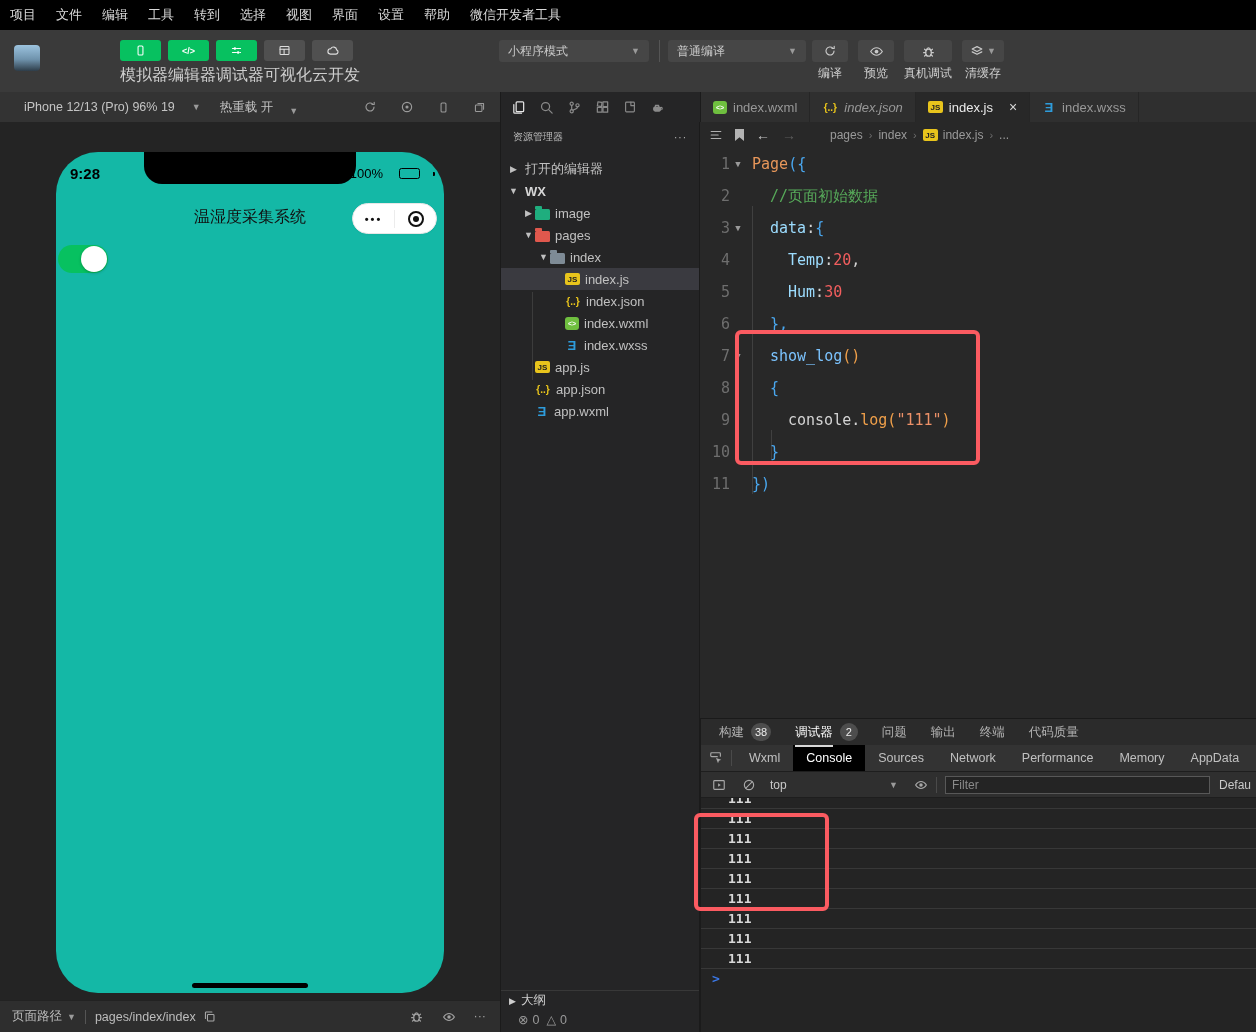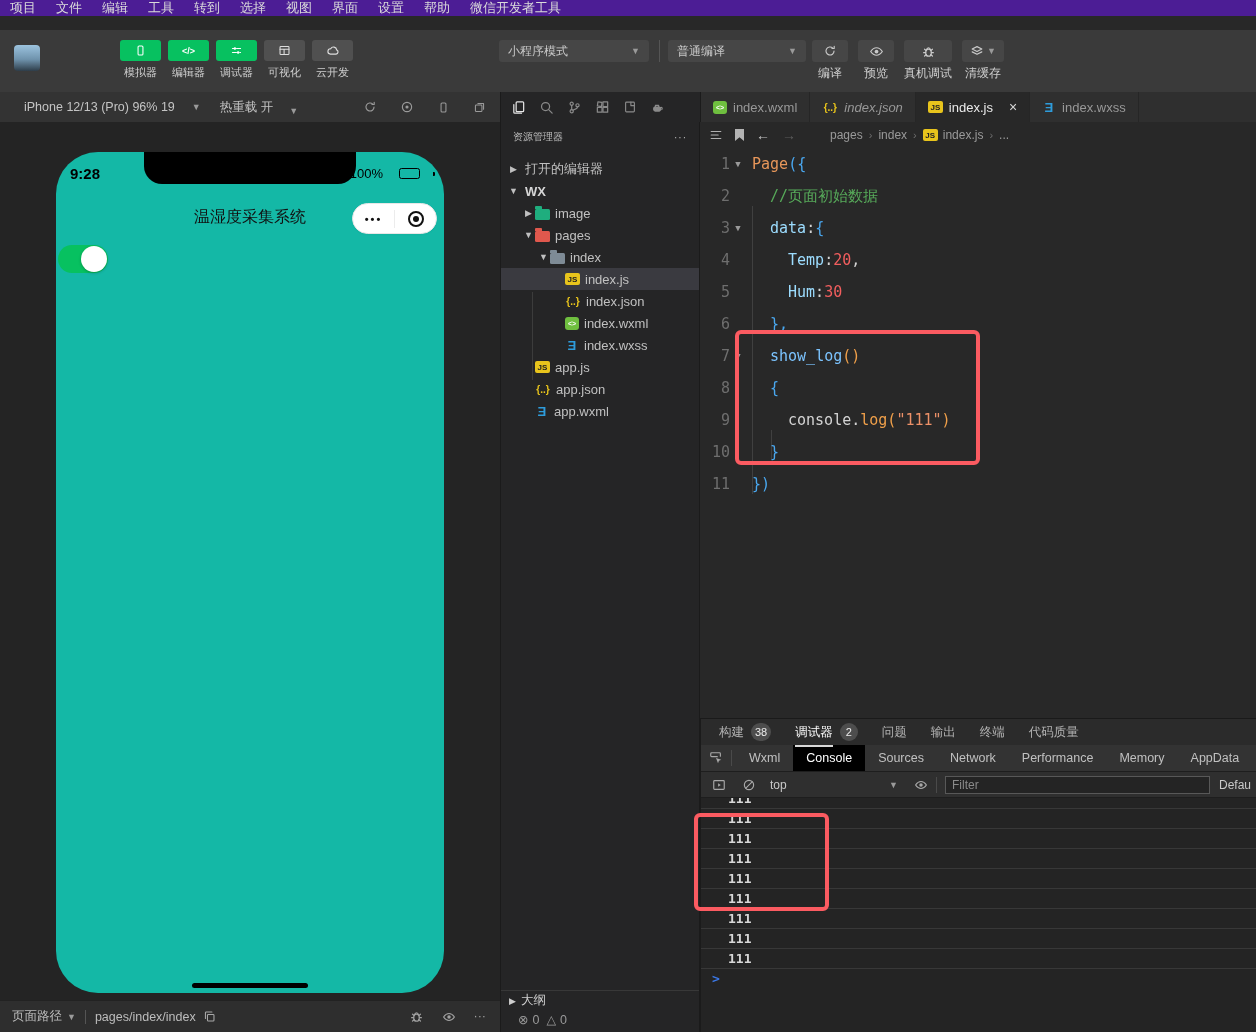--- a/index.html
+++ b/index.html
@@ -1,36 +1,36 @@
 <!DOCTYPE html>
 <html style="--accent_green: #07c160; --annotation_red: #fb5b61; --prompt_blue: #3b78e7;"><head>
 <meta charset="utf-8">
 <style>
   * { box-sizing: border-box; margin: 0; padding: 0; }
   html,body { background:#1a1a1a; }
   body { font-family:"Liberation Sans",sans-serif; }
   .app { position:relative; width:1256px; height:1032px; background:#282828; overflow:hidden; color:#ccc; }
 
   
-  .menubar { position:absolute; left:0; top:0; width:1256px; height:16px; background:#4c1d95; display:flex; align-items:center; font-size:13px; color:#dadada; z-index:3; }
+  .menubar { position:absolute; left:0; top:0; width:1256px; height:30px; background:#000000; display:flex; align-items:center; font-size:13px; color:#dadada; z-index:3; }
   .menu-item { padding:0 10px; height:30px; display:flex; align-items:center; cursor:default; }
   .win-title { position:absolute; left:700px; width:540px; text-align:center; font-size:13px; pointer-events:none; }
   .win-title .t1 { color:#cfcfcf; }
   .win-title .t2 { color:#8a8a8a; }
 
   
   .toolbar { position:absolute; left:0; top:30px; width:1256px; height:62px; background:#3a3a3a; z-index:3; }
   .avatar { position:absolute; left:14px; top:15px; width:26px; height:26px; border-radius:4px;
             background:linear-gradient(180deg,#9cc3de 0%,#6f93ad 55%,#2e3d49 100%); }
   .mode-buttons { position:absolute; left:120px; top:10px; display:flex; gap:7px; }
   .mode-btn { width:41px; text-align:center; cursor:pointer; }
   .mode-ic { height:21px; border-radius:3px; display:flex; align-items:center; justify-content:center; color:#fff; font-size:10px; }
   .mode-ic.on { background:var(--accent_green,#07c160); }
   .mode-ic.off { background:#505050; color:#ddd; }
-  .mode-lbl { font-size:11px; color:#cfcfcf; margin-top:4px; white-space:nowrap; }
+  .mode-lbl { font-size:16px; color:#cfcfcf; margin-top:4px; white-space:nowrap; }
   .tb-select { position:absolute; top:10px; height:22px; background:#464646; border-radius:3px; color:#c9c9c9; font-size:12px; display:flex; align-items:center; padding:0 9px; cursor:pointer; }
   .tb-select .car { margin-left:auto; font-size:9px; color:#9a9a9a; }
   .sel-mode { left:499px; width:150px; }
   .vline { position:absolute; left:659px; top:10px; width:1px; height:22px; background:#555; }
   .sel-compile { left:668px; width:138px; }
   .actions { position:absolute; left:812px; top:10px; display:flex; gap:10px; }
   .act-btn { text-align:center; cursor:pointer; }
   .act-ic { height:22px; min-width:36px; padding:0 8px; background:#464646; border-radius:3px; display:flex; align-items:center; justify-content:center; color:#c9c9c9; gap:3px; }
   .act-lbl { font-size:12px; color:#cfcfcf; margin-top:3px; white-space:nowrap; }
 

